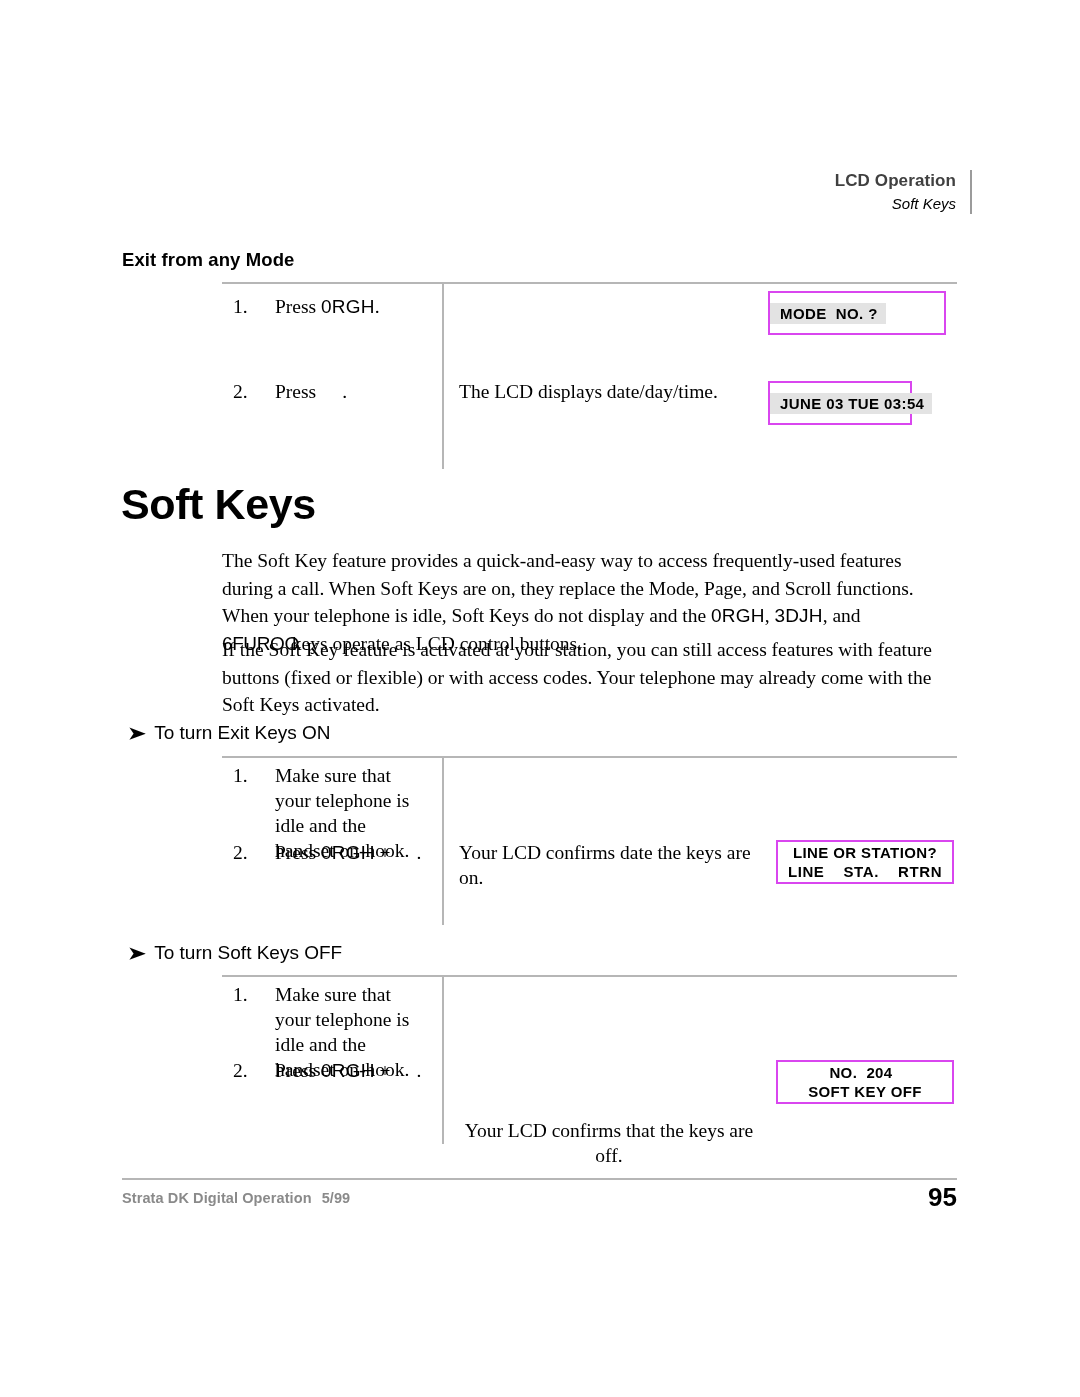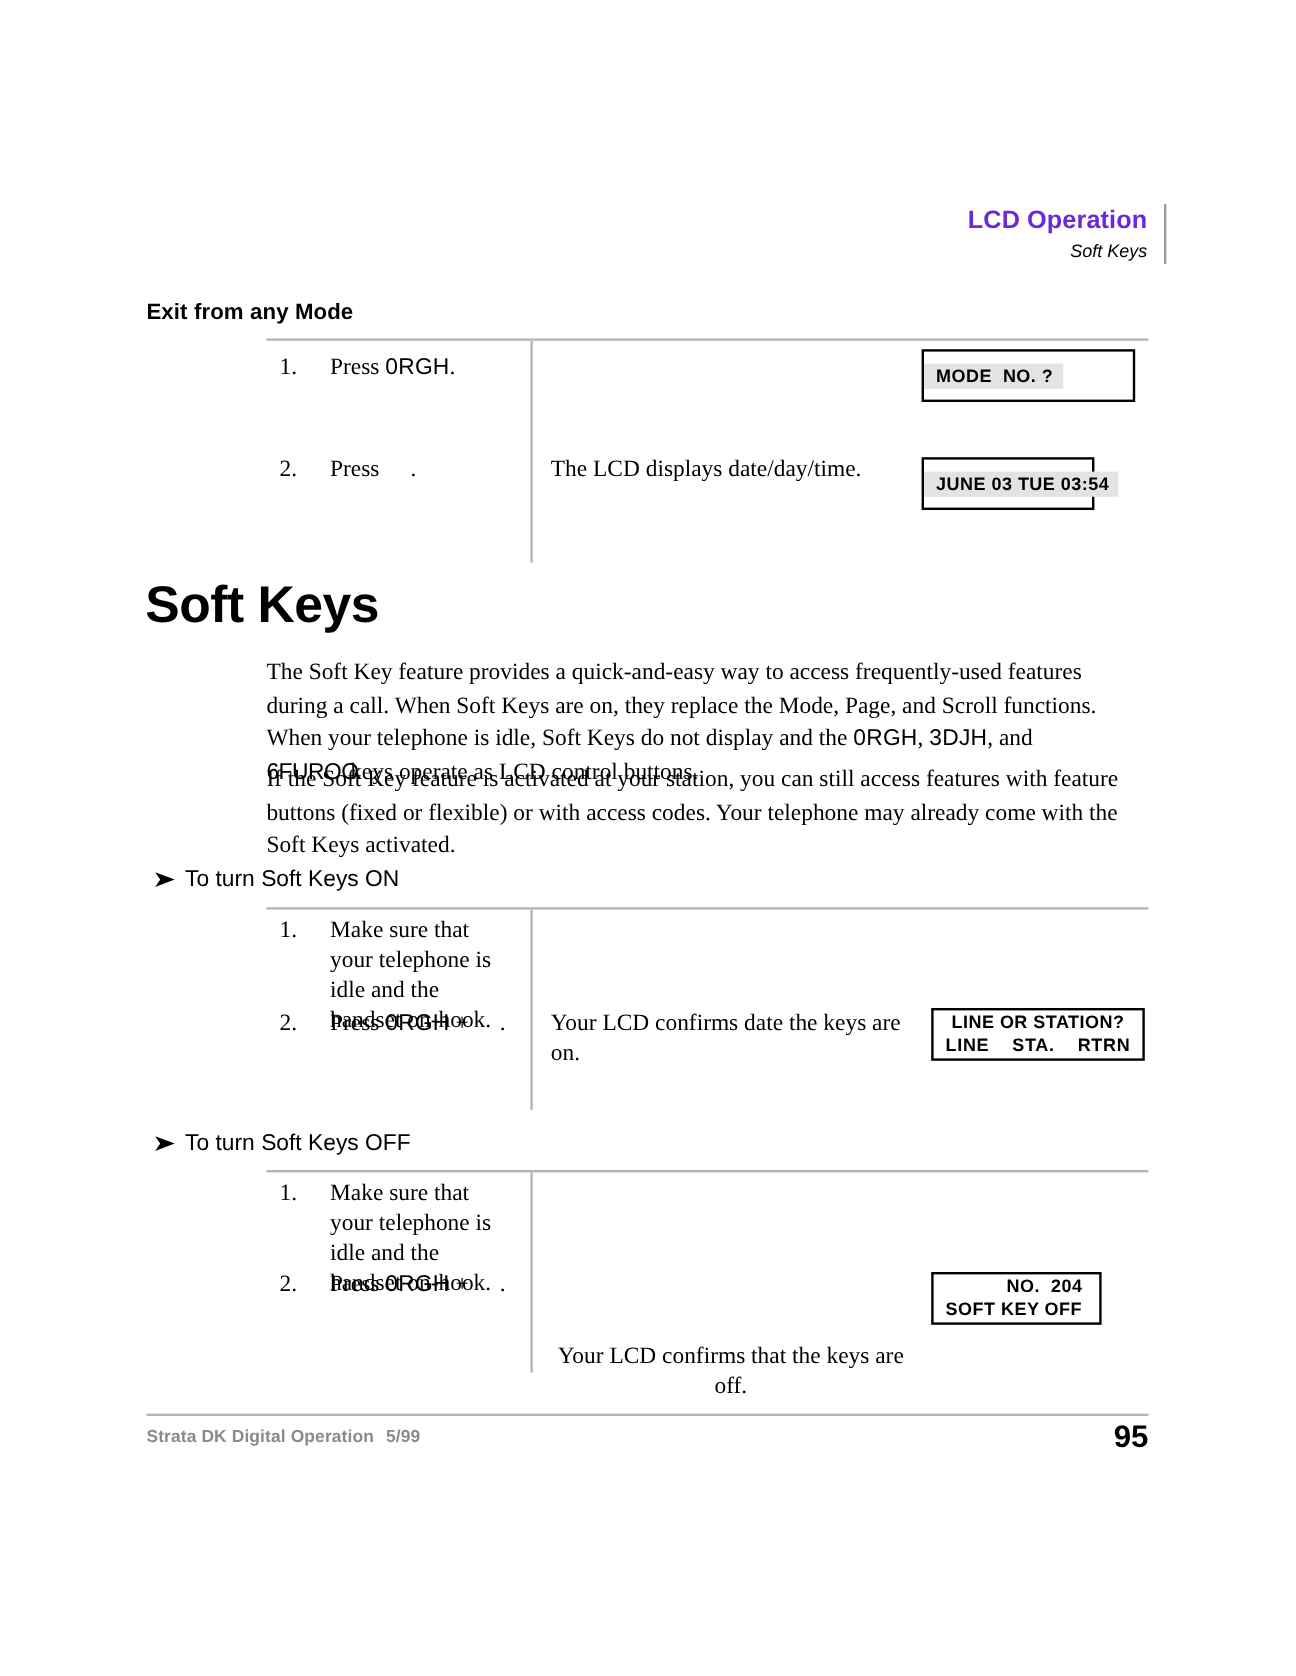--- a/index.html
+++ b/index.html
@@ -32,23 +32,23 @@
     top: 170px;
     width: 256px;
     text-align: right;
     padding-right: 14px;
     border-right: 2px solid #9b9b9b;
     line-height: 1.32;
   }
   .pg-header .hdr-main {
     font-family: "Liberation Sans", sans-serif;
     font-weight: bold;
-    font-size: 21px;
+    font-size: 17px;
     letter-spacing: 0.1px;
-    color: #6d28d9;
+    color: #404040;
     display: block;
   }
   .pg-header .hdr-sub {
     font-family: "Liberation Sans", sans-serif;
     font-style: italic;
     font-size: 15px;
     color: #000;
     display: block;
     margin-top: 2px;
   }
@@ -146,31 +146,32 @@
     position: absolute;
     font-family: "Liberation Serif", serif;
     font-size: 19.5px;
     line-height: 25px;
     color: #000;
   }
 
   
   .lcd {
     position: absolute;
-    border: 2px solid #000000;
+    border: 2px solid #d946ef;
     background: #ffffff;
     box-sizing: border-box;
     font-family: "Liberation Sans", sans-serif;
     font-weight: bold;
     font-size: 15px;
     letter-spacing: 0.4px;
     color: #000;
     display: flex;
     flex-direction: column;
     justify-content: center;
+    align-items: center;
   }
   .lcd .lcd-line {
     display: block;
     white-space: pre;
     line-height: 19px;
     padding: 0 10px;
   }
   .lcd .lcd-line.shaded {
     background: #e3e3e3;
     display: inline-block;
@@ -260,21 +261,21 @@
     <span class="lcd-line shaded">JUNE 03 TUE 03:54</span>
   </div>
 
   <div class="h-title" style="left:121px; top:480px;">Soft Keys</div>
 
   <div class="para" style="left:222px; top:547px; width:735px;"><span>The Soft Key feature provides a quick-and-easy way to access frequently-used features during a call. When Soft Keys are on, they replace the Mode, Page, and Scroll functions. When your telephone is idle, Soft Keys do not display and the </span><span class="keyglyph">0RGH</span><span>, </span><span class="keyglyph">3DJH</span><span>, and </span><span class="keyglyph-overlap">6FUROO</span><span>keys operate as LCD control buttons.</span></div>
 
   <div class="para" style="left:222px; top:636px; width:735px;">If the Soft Key feature is activated at your station, you can still access features with feature buttons (fixed or flexible) or with access codes. Your telephone may already come with the Soft Keys activated.</div>
 
   <div class="h-proc" style="left:128px; top:722px;">
-    <span class="arrow">➤</span><span>To turn Soft Keys ON</span>
+    <span class="arrow">➤</span><span>To turn Exit Keys ON</span>
   </div>
 
   <div class="ptable" style="left:222px; top:756px; width:735px; height:167px;">
     <div class="vrule" style="left:220px; height:167px;"></div>
   </div>
 
   <div class="step" style="left:233px; top:763px; width:190px;">
     <span class="num">1.</span>
     <span class="body">Make sure that your telephone is idle and the handset on-hook.</span>
   </div>
@@ -304,21 +305,21 @@
     <span class="body">Make sure that your telephone is idle and the handset on-hook.</span>
   </div>
 
   <div class="step" style="left:233px; top:1058px; width:210px;">
     <span class="num">2.</span>
     <span class="body"><span>Press</span>&nbsp;<span class="keyglyph">0RGH</span>&nbsp;<span>+</span><span class="missing-glyph"></span><span>.</span></span>
   </div>
 
   <div class="result" style="left:459px; top:1118px; width:300px;text-align:center;">Your LCD confirms that the keys are off.</div>
 
-  <div class="lcd" style="left:776px; top:1060px; width:142px; height:44px;">
+  <div class="lcd" style="left:776px; top:1060px; width:178px; height:44px;">
     <span class="lcd-line right">NO.  204</span>
     <span class="lcd-line">SOFT KEY OFF</span>
   </div>
 
   <div class="footer-rule"></div>
   <div class="footer-left">
     <span>Strata DK Digital Operation</span><span class="fdate">5/99</span>
   </div>
   <div class="footer-page">95</div>
 

